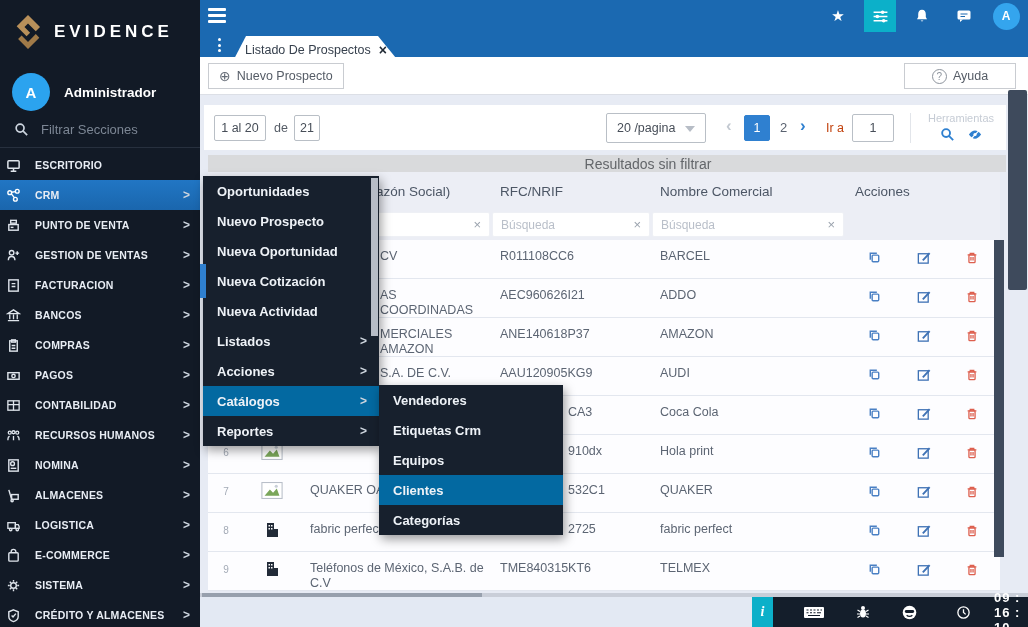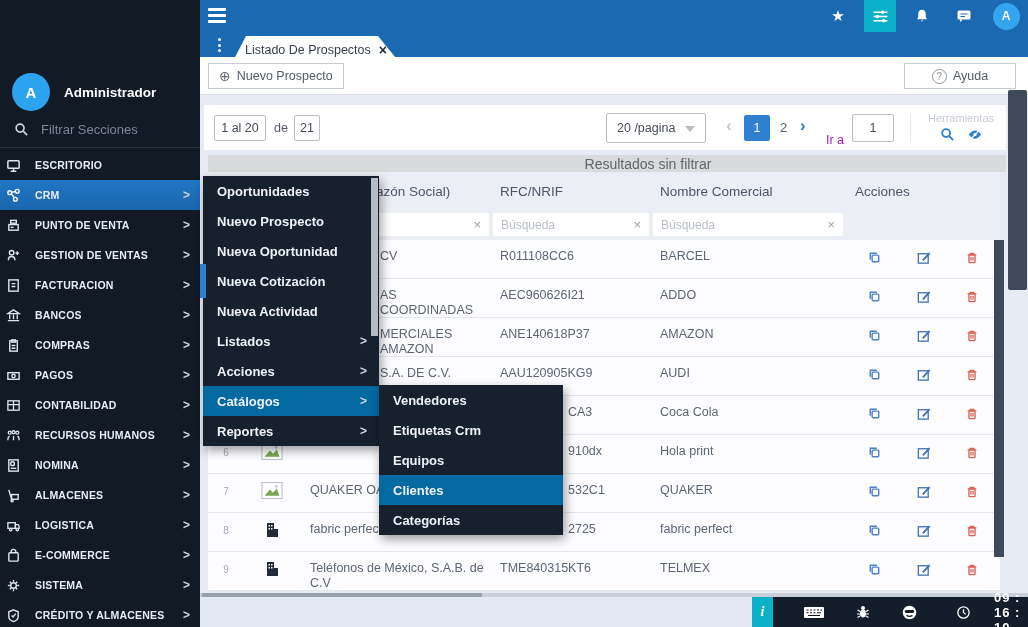--- a/index.html
+++ b/index.html
@@ -69,21 +69,21 @@
   #range-box { left:10px; width:52px; }
   #of-label { position:absolute; left:70px; top:16px; color:#555c66; font-size:12.5px; }
   #total-box { left:90px; width:26px; }
   #perpage { left:402px; width:100px; top:8px; height:30px; justify-content:flex-start; padding-left:10px; cursor:pointer; }
   #perpage .tri { position:absolute; right:10px; top:12px; width:0; height:0; border-left:5px solid transparent;
     border-right:5px solid transparent; border-top:6px solid #b7bdc6; }
   #prev-arrow { position:absolute; left:522px; top:11px; color:#c3c9d1; font-size:17px; font-weight:bold; cursor:pointer; }
   #page-1 { left:540px; width:26px; background:#2f80d0; border-color:#2f80d0; color:#fff; cursor:pointer; }
   #page-2 { position:absolute; left:576px; top:15px; color:#5a6270; font-size:13px; cursor:pointer; }
   #next-arrow { position:absolute; left:596px; top:11px; color:#2f80d0; font-size:17px; font-weight:bold; cursor:pointer; }
-  #goto-label { position:absolute; left:622px; top:16px; color:#a21caf; font-size:12.5px;margin-top:12px; }
+  #goto-label { position:absolute; left:622px; top:16px; color:#c2410c; font-size:12.5px; }
   #goto-input { position:absolute; left:648px; top:9px; width:42px; height:28px; border:1px solid #b9bfc6;
     border-radius:2px; text-align:center; font-size:12.5px; color:#474e58; font-family:inherit; outline:none; }
   #pager-divider { position:absolute; left:706px; top:8px; width:1px; height:30px; background:#e2e5ea; }
   #tools-label { position:absolute; left:722px; top:7px; width:70px; text-align:center; color:#c6ccd5; font-size:11px; }
   #tools-icons { position:absolute; left:722px; top:22px; width:70px; display:flex; justify-content:center; gap:12px; }
   #tools-icons span { cursor:pointer; }
 
   
   #results-bar { left:208px; top:155px; width:880px; height:17px; background:#d9dadc;
     display:flex; align-items:center; justify-content:center; color:#63666a; font-size:14px; }
@@ -139,20 +139,31 @@
   #time-label { color:#fff; font-size:13px; font-weight:bold; letter-spacing:1px; }
 
   svg { display:block; }
 </style>
 </head>
 <body>
 
 <div id="app">
 
   <div id="sidebar" class="abs">
+    <div id="logo-row" class="abs">
+      <span>
+        <svg width="36" height="36" viewBox="0 0 36 36">
+          <g transform="rotate(45 18 18)">
+            <path d="M6 6 h17 v6 h-11 v5 h8 v5 h-14 z" fill="#b8905a"></path>
+            <path d="M25 14 h5 v16 h-14 v-5 h9 z" fill="#a07a48"></path>
+          </g>
+        </svg>
+      </span>
+      <span id="brand-name">EVIDENCE</span>
+    </div>
 
     <div id="avatar-row" class="abs">
       <span class="avatar-circle">A</span>
       <span id="admin-label">Administrador</span>
     </div>
 
     <div id="sidebar-search" class="abs">
       <span>
         <svg width="15" height="15" viewBox="0 0 16 16" fill="none" stroke="#cdd5df" stroke-width="1.8">
           <circle cx="6.5" cy="6.5" r="4.2"></circle>

